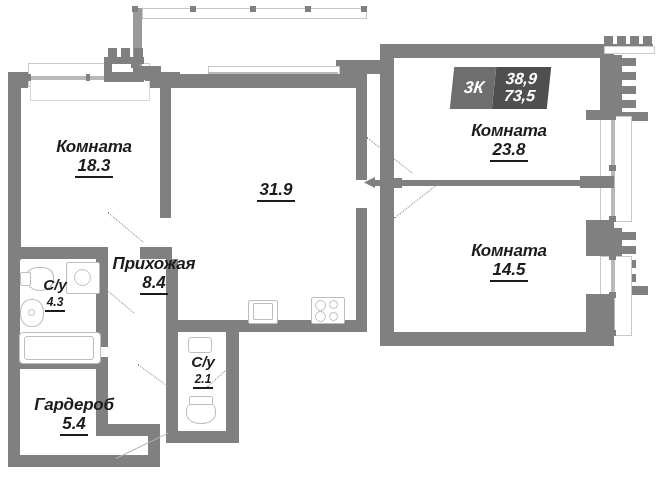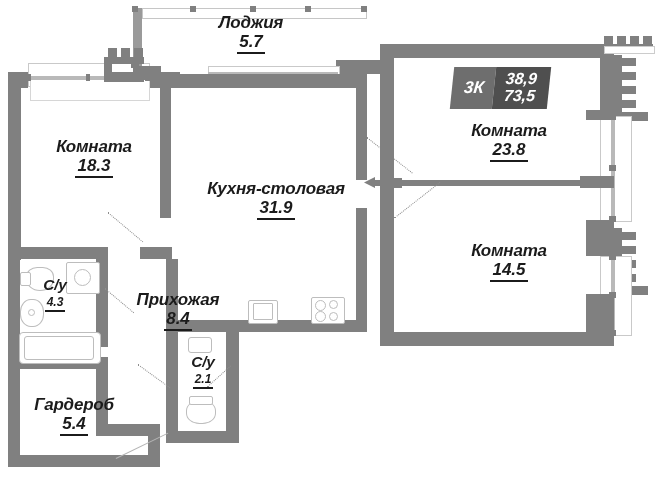--- a/index.html
+++ b/index.html
@@ -195,36 +195,31 @@
     <i style="transform:rotate(40deg);"></i>
   </div>
   <div class="lead" style="left:138px;top:364px;width:40px;height:30px;">
     <i style="transform:rotate(36deg);"></i>
   </div>
   <div class="lead" style="left:188px;top:366px;width:32px;height:30px;">
     <i style="transform:rotate(-42deg) translateY(28px);"></i>
   </div>
   <div class="solidlead" style="left:116px;top:458px;width:58px;transform:rotate(-26deg);"></div>
 
-  <div class="lbl" style="left:186px;top:14px;width:130px;">
-    <span class="nm">Лоджия</span>
-    <span class="ar">5.7</span>
-  </div>
 
   <div class="lbl" style="left:29px;top:138px;width:130px;">
     <span class="nm">Комната</span>
     <span class="ar">18.3</span>
   </div>
 
   <div class="lbl" style="left:186px;top:180px;width:180px;">
-    <span class="nm">Кухня-столовая</span>
     <span class="ar">31.9</span>
   </div>
 
-  <div class="lbl" style="left:116px;top:255px;width:124px;margin-top:36px;">
+  <div class="lbl" style="left:92px;top:255px;width:124px;">
     <span class="nm">Прихожая</span>
     <span class="ar">8.4</span>
   </div>
 
   <div class="lbl sm" style="left:23px;top:277px;width:64px;">
     <span class="nm">С/у</span>
     <span class="ar">4.3</span>
   </div>
 
   <div class="lbl" style="left:9px;top:396px;width:130px;">

